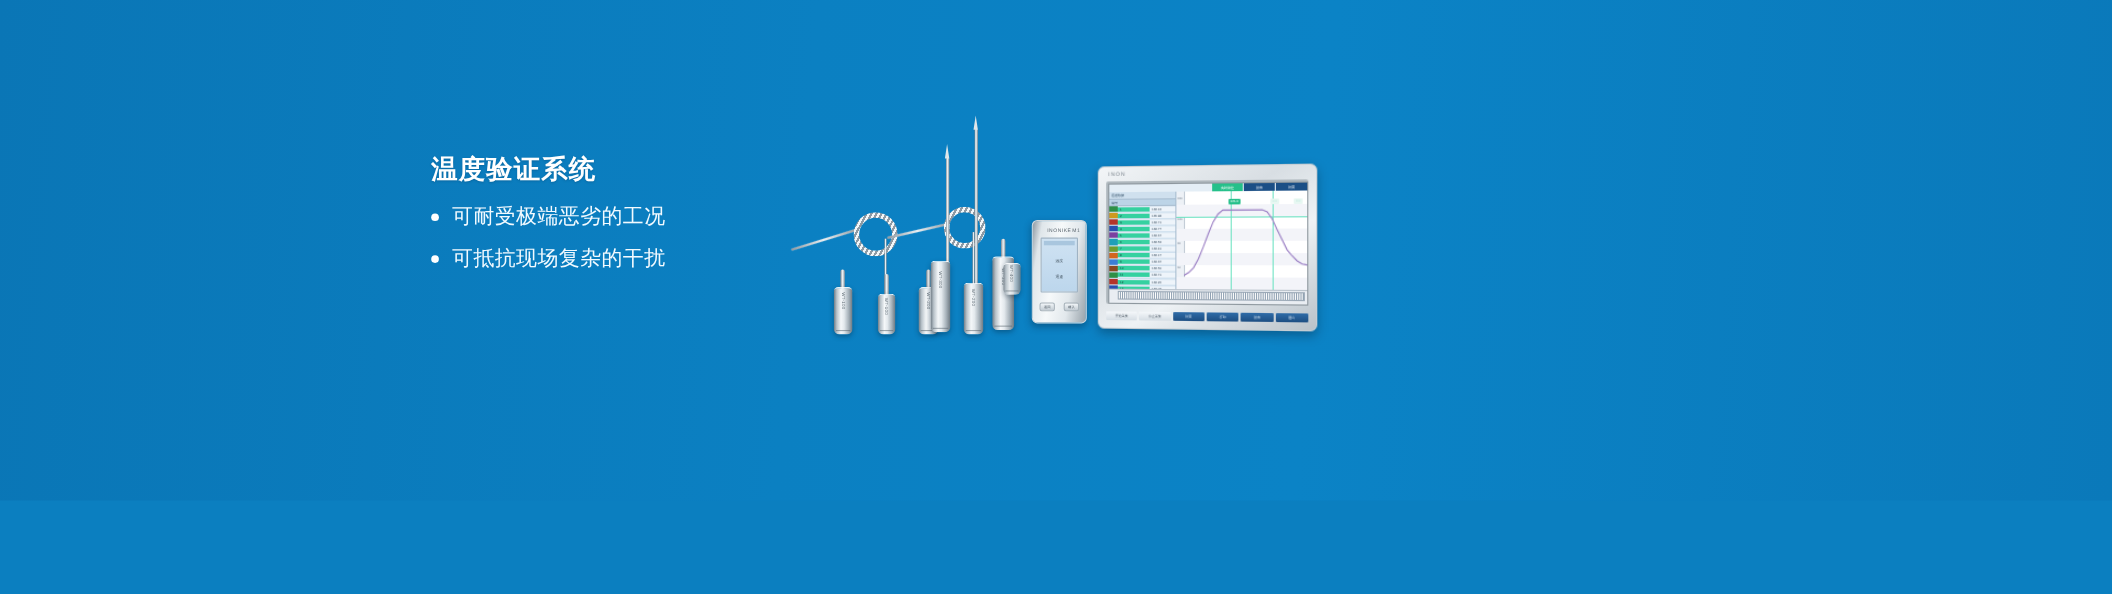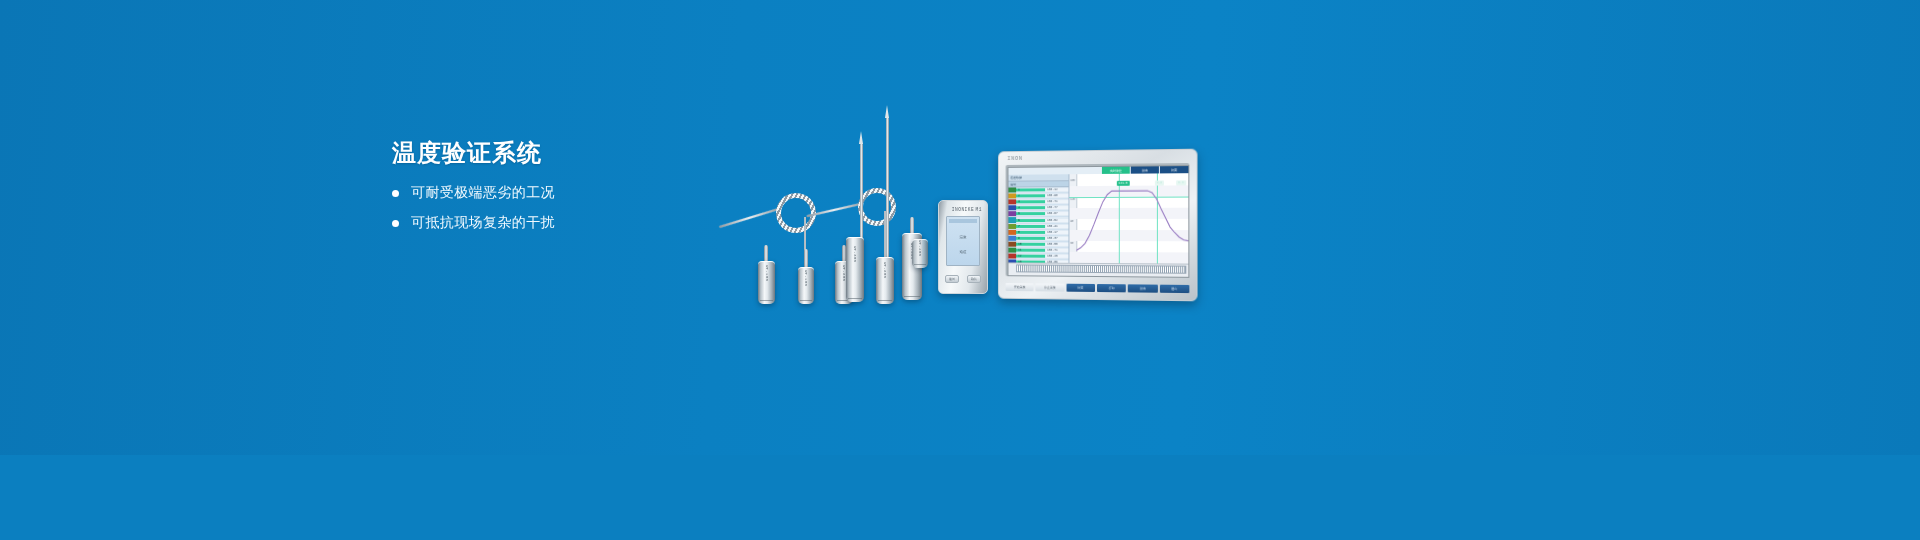--- a/index.html
+++ b/index.html
@@ -6,37 +6,36 @@
   body{
     width:1920px;height:540px;overflow:hidden;
     background:#0b7fc0;
     font-family:"Liberation Sans","DejaVu Sans",sans-serif;
   }
   .banner{
     position:relative;width:1920px;height:455px;
     background:#0b7fc0;
     background-image:linear-gradient(95deg,#0a76b6 0%,#0b80c2 38%,#0b83c6 62%,#0a79ba 100%);
     overflow:hidden;
-    font-family:Liberation Mono, monospace;
   }
   
   .copy{position:absolute;left:392px;top:140px;width:420px;color:#fff;}
   .headline{
     font-size:24px;font-weight:bold;letter-spacing:1px;
     color:#ffffff;line-height:1.25;margin:0 0 14px 0;
     text-shadow:0 1px 2px rgba(0,40,70,.25);
   }
   .subline{
     font-size:13.5px;font-weight:400;color:#eaf6ff;
     line-height:1.3;margin:0 0 22px 0;letter-spacing:.4px;
   }
   .bullets{list-style:none;margin:0;padding:0;}
   .bullets li{
     display:flex;align-items:center;
-    font-size:14px;color:#f2faff;letter-spacing:.4px;
+    font-size:19px;color:#f2faff;letter-spacing:.4px;
     margin-bottom:12px;
   }
   .dot{
     width:7px;height:7px;border-radius:50%;background:#ffffff;
     display:inline-block;margin-right:12px;flex:0 0 auto;
   }
   
   .scene{position:absolute;left:700px;top:95px;width:560px;height:240px;}
 
   

